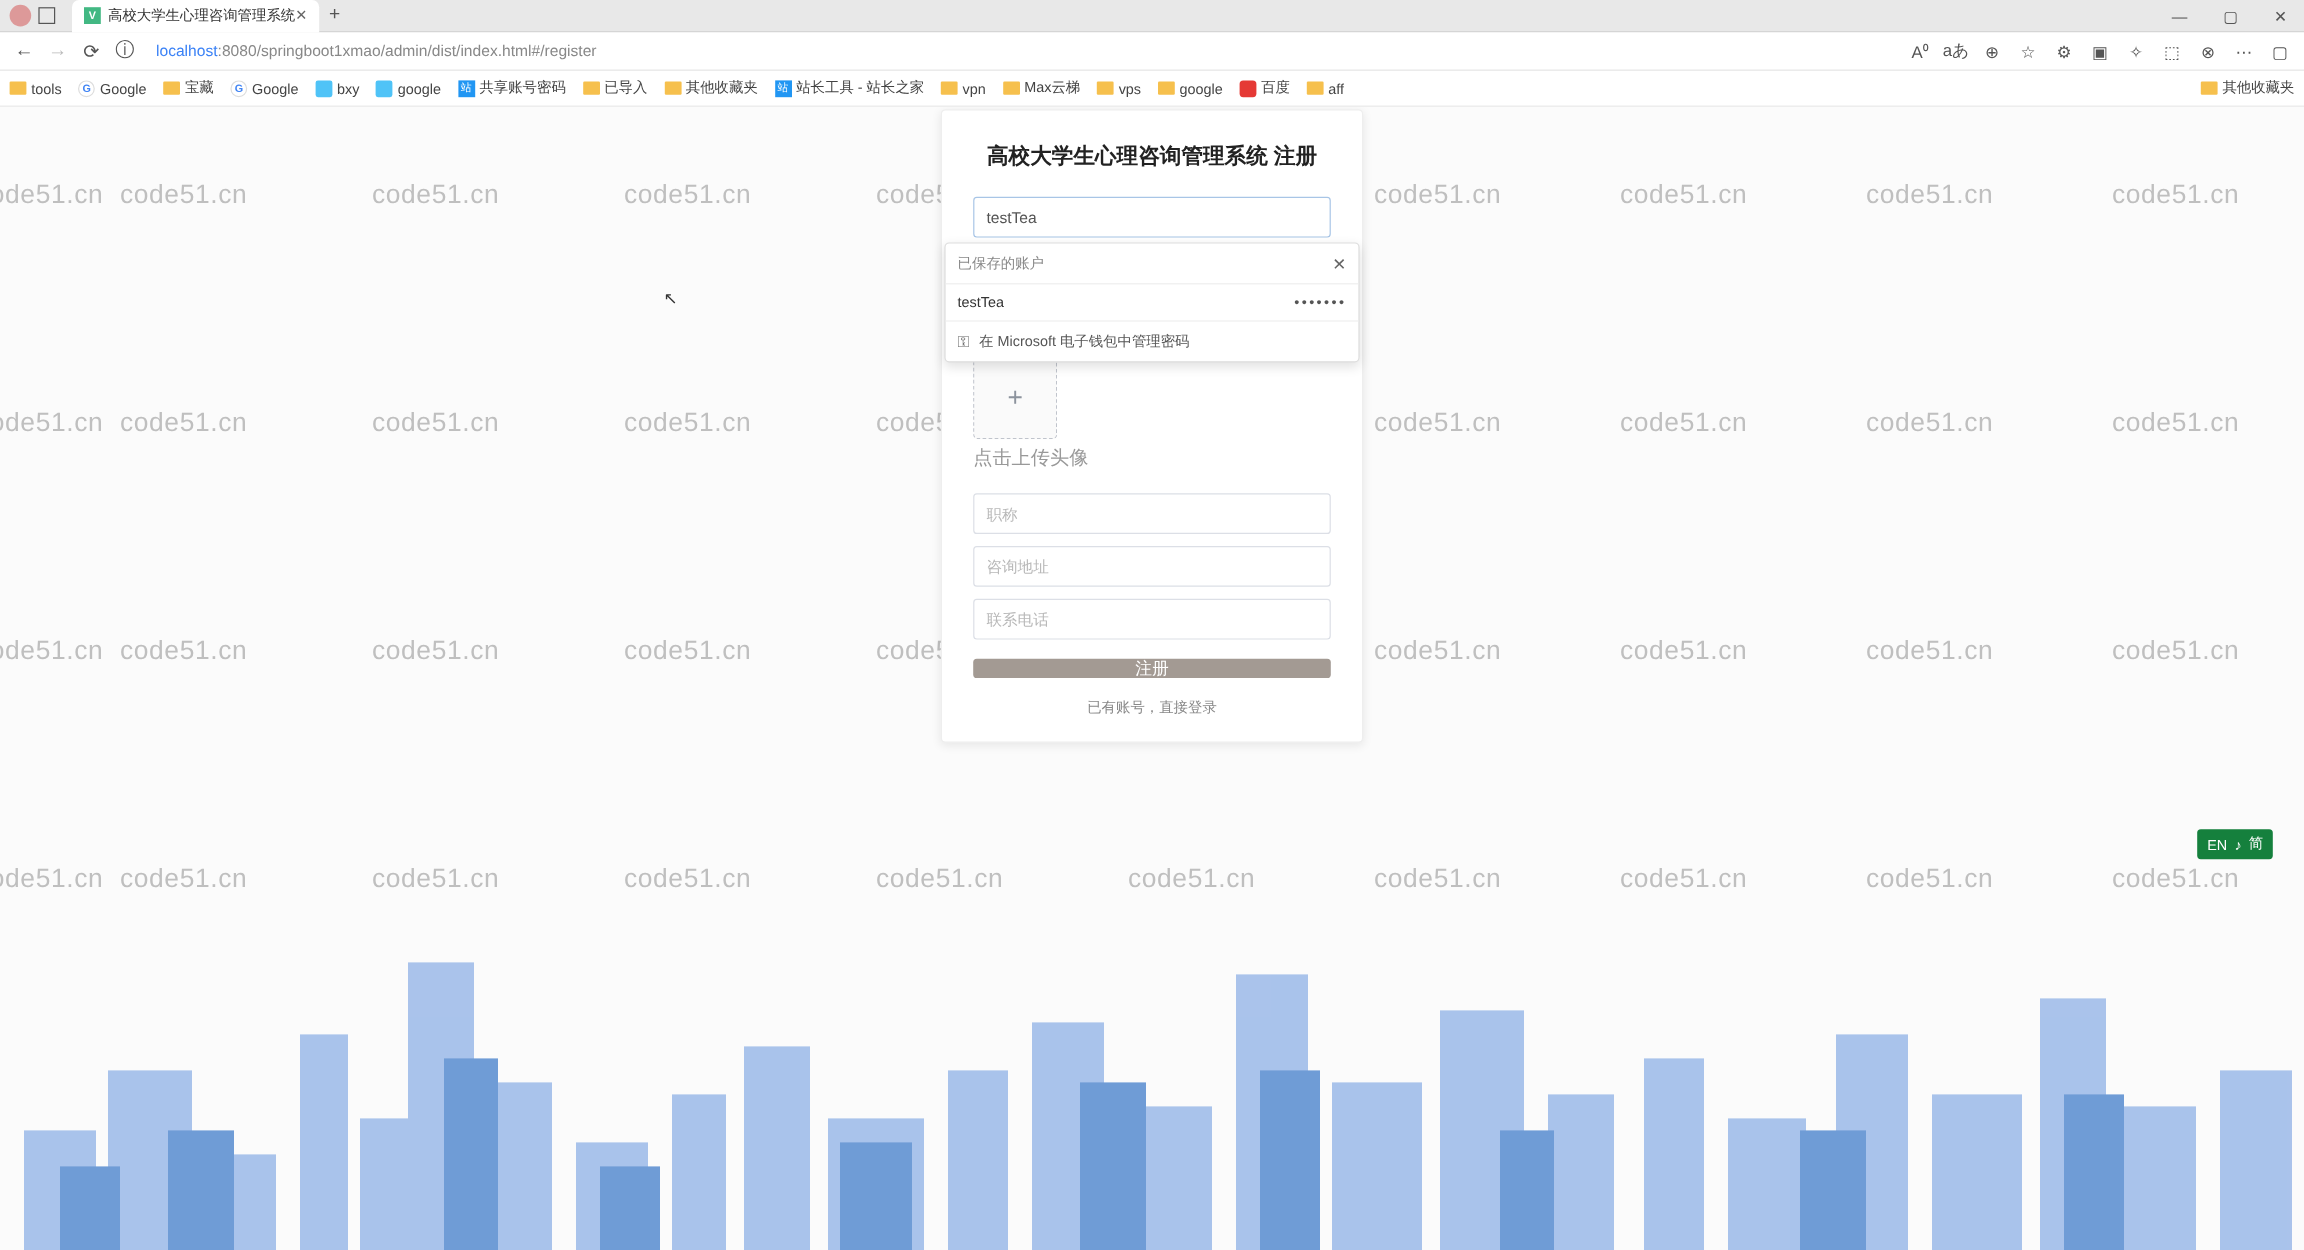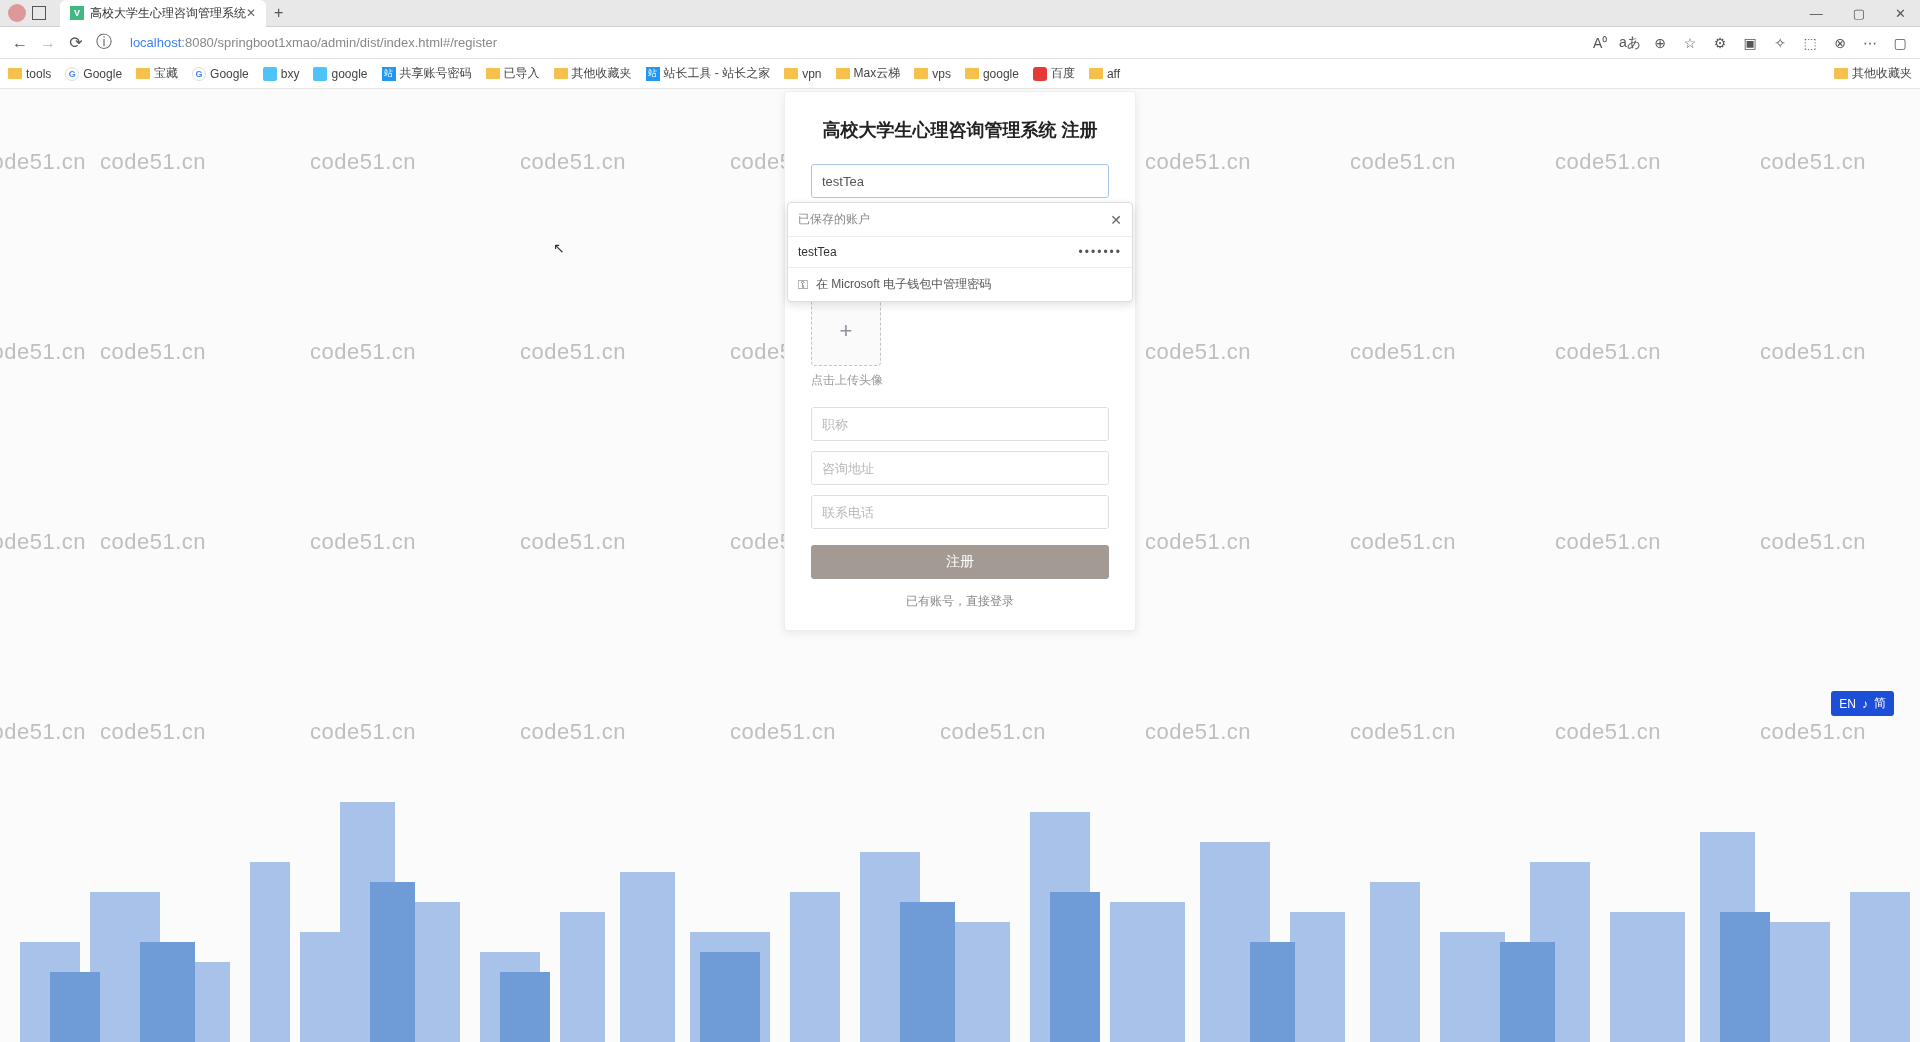--- a/index.html
+++ b/index.html
@@ -47,35 +47,35 @@
 
 
 .card { position:absolute; left:50%; top:2px; transform:translateX(-50%); width:352px; background:#fff; border:1px solid #eee; border-radius:4px; box-shadow:0 2px 8px rgba(0,0,0,0.08); padding:26px 26px 20px; z-index:10; }
 .card h1 { font-size:18px; font-weight:700; text-align:center; color:#222; margin-bottom:22px; }
 .inp { width:100%; height:34px; border:1px solid #dcdfe6; border-radius:3px; padding:0 10px; font-size:13px; color:#555; margin-bottom:10px; background:#fff; outline:none; }
 .inp::placeholder { color:#b8b8b8; }
 .inp.focused { border-color:#a8c5e6; }
 .sel { width:100%; height:34px; border:1px solid #dcdfe6; border-radius:3px; padding:0 10px; font-size:13px; color:#b8b8b8; margin-bottom:10px; background:#fff; display:flex; align-items:center; justify-content:space-between; cursor:pointer; }
 .sel .arrow { color:#c0c4cc; font-size:11px; }
 .upload { width:70px; height:70px; border:1px dashed #c0c4cc; border-radius:4px; display:flex; align-items:center; justify-content:center; color:#8c939d; font-size:22px; cursor:pointer; margin-bottom:6px; background:#fafafa; }
-.upload-tip { font-size:12px; color:#999; margin-bottom:18px; }
-.btn { width:100%; height:34px; border:none; border-radius:3px; background:#a39a93; color:#fff; font-size:14px; cursor:pointer; margin-top:6px; }
+.upload-tip { font-size:16px; color:#999; margin-bottom:18px; }
+.btn { width:100%; height:16px; border:none; border-radius:3px; background:#a39a93; color:#fff; font-size:14px; cursor:pointer; margin-top:6px; }
 .loginlink { text-align:center; font-size:12px; color:#888; margin-top:14px; cursor:pointer; }
 
 
 .autofill { position:absolute; top:110px; left:0; right:0; margin:0 2px; background:#fff; border:1px solid #ddd; border-radius:4px; box-shadow:0 3px 10px rgba(0,0,0,0.12); z-index:20; font-size:12px; }
 .af-head { display:flex; align-items:center; justify-content:space-between; padding:8px 10px; border-bottom:1px solid #eee; color:#888; }
 .af-head .x { cursor:pointer; color:#666; font-size:14px; }
 .af-item { display:flex; align-items:center; justify-content:space-between; padding:8px 10px; cursor:pointer; color:#333; }
 .af-item .pw { letter-spacing:2px; color:#555; }
 .af-foot { display:flex; align-items:center; gap:8px; padding:8px 10px; border-top:1px solid #eee; color:#555; cursor:pointer; }
 .af-foot .key { font-size:13px; color:#666; }
 
 
-.ime { position:absolute; right:26px; bottom:326px; background:#1d4ed8; color:#fff; font-size:12px; padding:4px 8px; border-radius:3px; display:flex; align-items:center; gap:6px; z-index:30; }
+.ime { position:absolute; right:26px; bottom:326px; background:#15803d; color:#fff; font-size:12px; padding:4px 8px; border-radius:3px; display:flex; align-items:center; gap:6px; z-index:30; }
 
 
 .cursor { position:absolute; left:553px; top:151px; font-size:14px; color:#333; pointer-events:none; z-index:40; }
 </style>
 </head>
 <body>
 
 <div class="titlebar">
   <div class="avatar"></div>
   <div class="winicon"></div>

